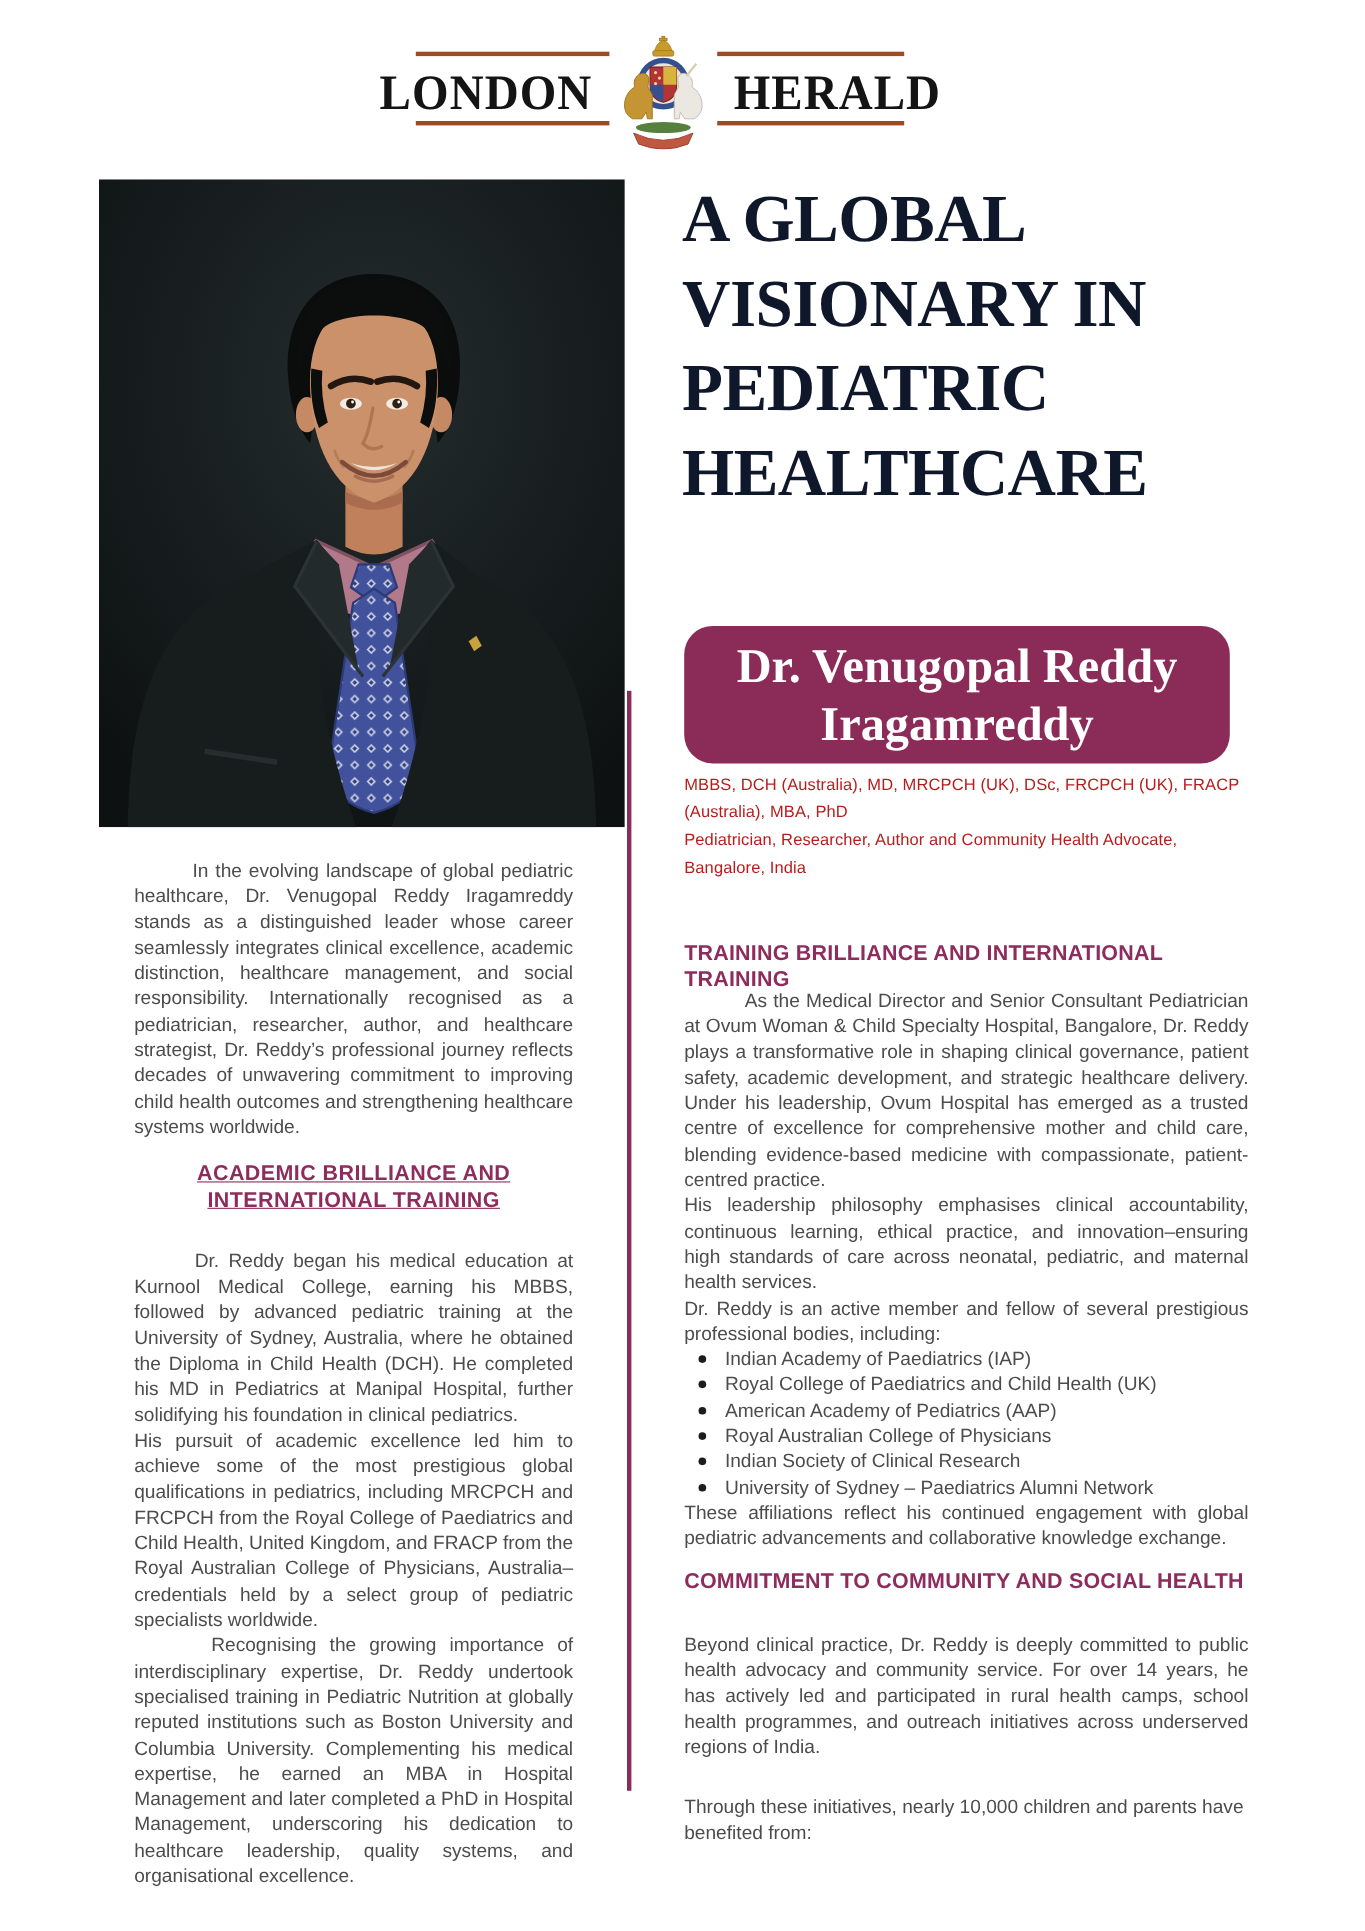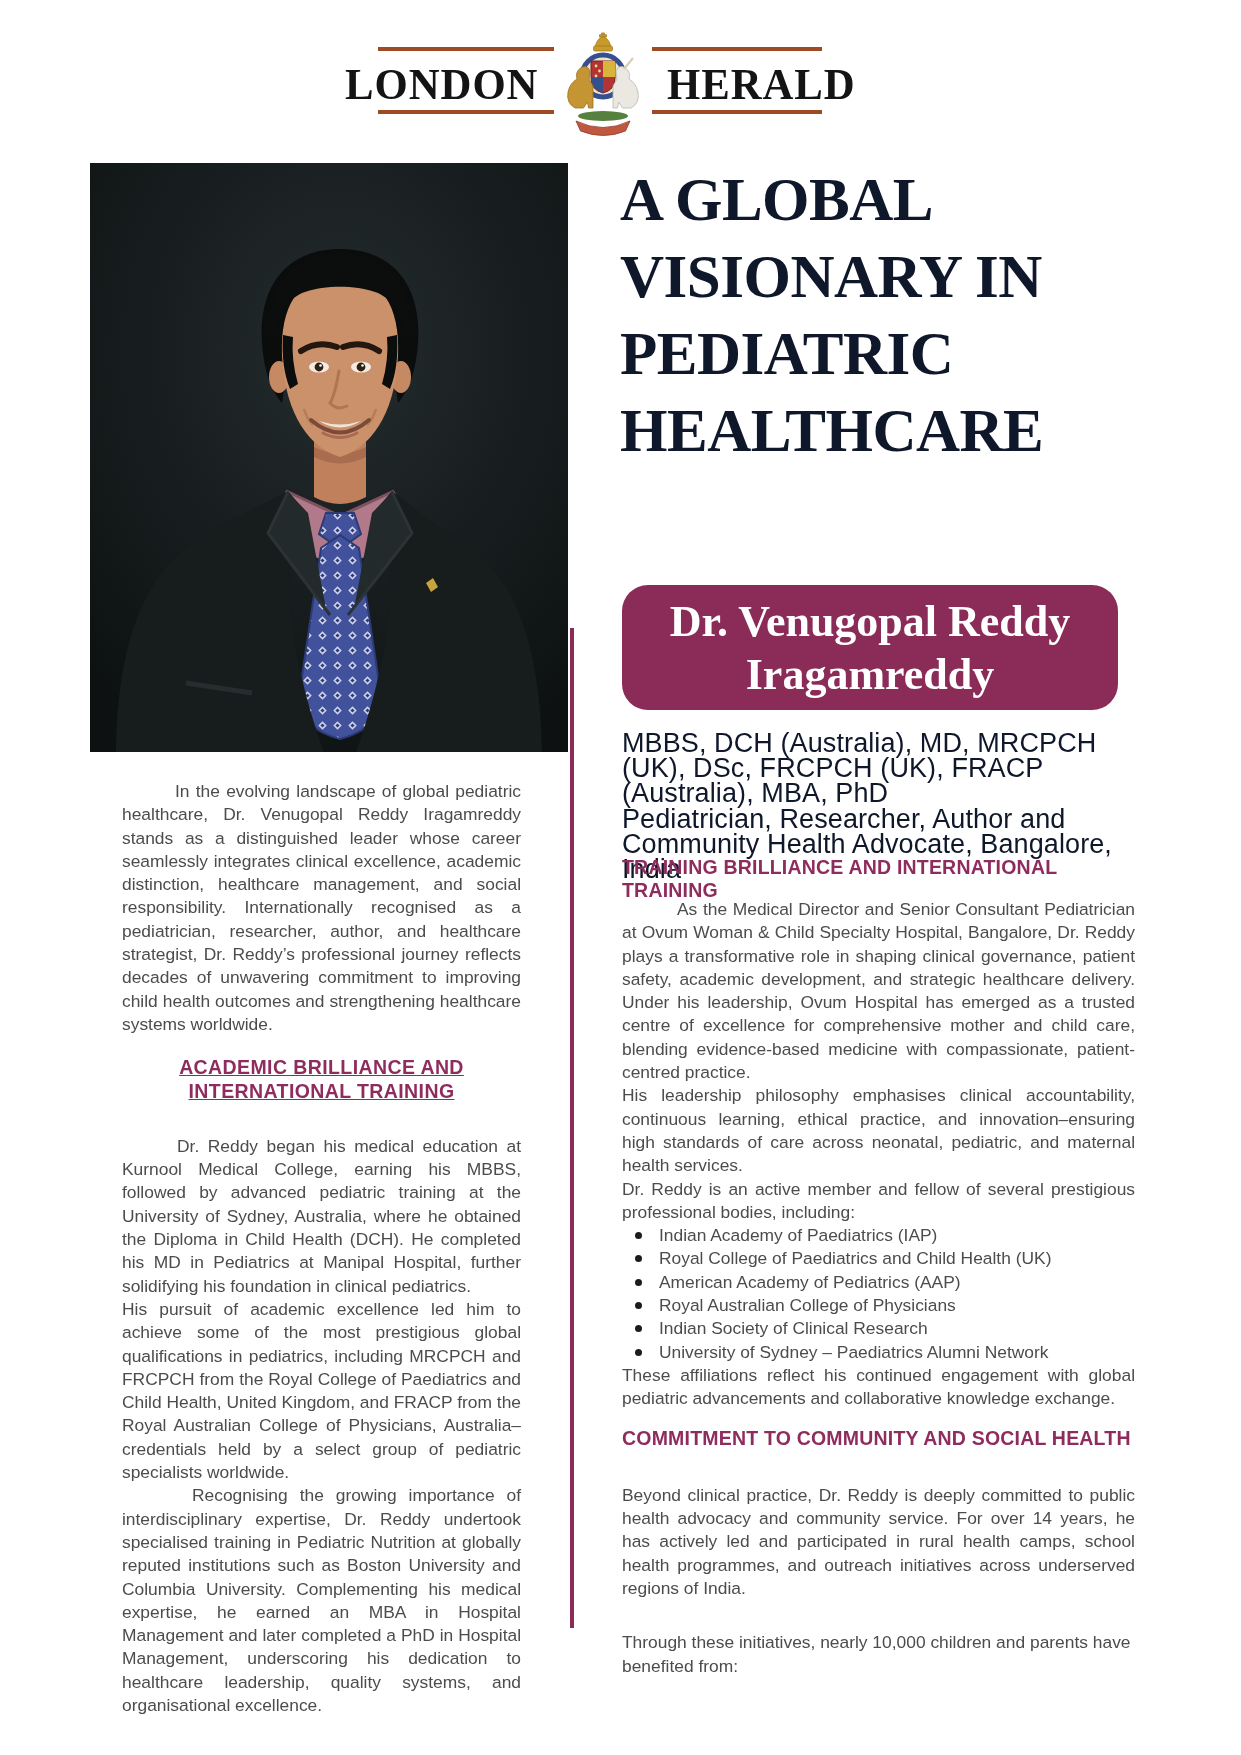--- a/index.html
+++ b/index.html
@@ -31,29 +31,29 @@
   .portrait { position:absolute; left:90px; top:163px; width:478px; height:589px; }
   .portrait svg { display:block; }
 
   
   .headline {
     position:absolute; left:620px; top:161px; width:510px;
     font-family:"Liberation Serif", serif; font-weight:700; font-size:61px;
     line-height:77px; letter-spacing:-0.5px; color:#0f172a;
   }
   .name-banner {
-    position:absolute; left:622px; top:585px; width:496px; height:125px;
+    position:absolute; left:622px; top:569px; width:496px; height:125px;
     background:#8b2b58; border-radius:26px; color:#ffffff;
     display:flex; flex-direction:column; align-items:center; justify-content:center;
     font-family:"Liberation Serif", serif; font-weight:700; font-size:44px; line-height:53px;
     text-align:center;
   }
   .cred-block {
-    position:absolute; left:622px; top:731px; width:516px;
-    font-size:27px; line-height:25.2px; color:#0f172a; letter-spacing:0.1px;
+    position:absolute; left:622px; top:701px; width:516px;
+    font-size:15px; line-height:25.2px; color:#b91c1c; letter-spacing:0.1px;
   }
 
   
   .divider { position:absolute; left:570px; top:628px; width:4px; height:1000px; background:#8b2b58; }
 
   
   .bodytext { font-size:17.4px; line-height:23.3px; color:#4c4c4c; }
   .bodytext p { text-align:justify; }
   .ind55 { text-indent:55px; }
   .ind53 { text-indent:53px; }

